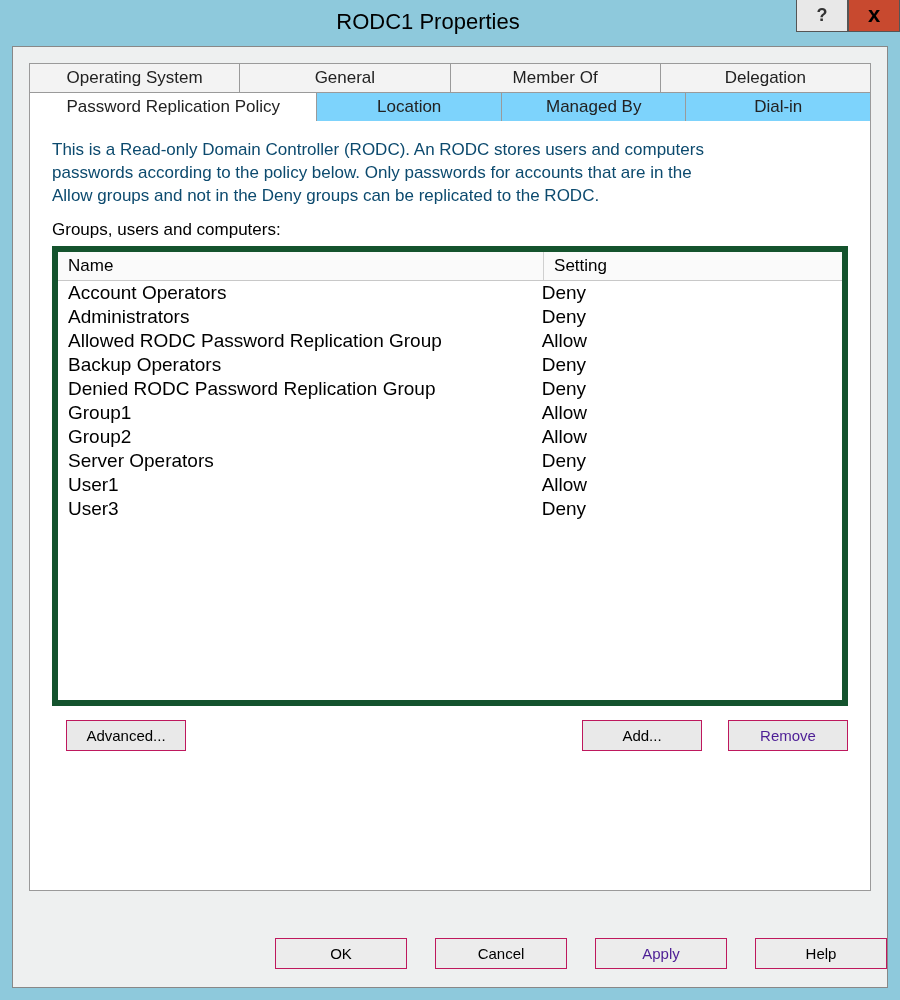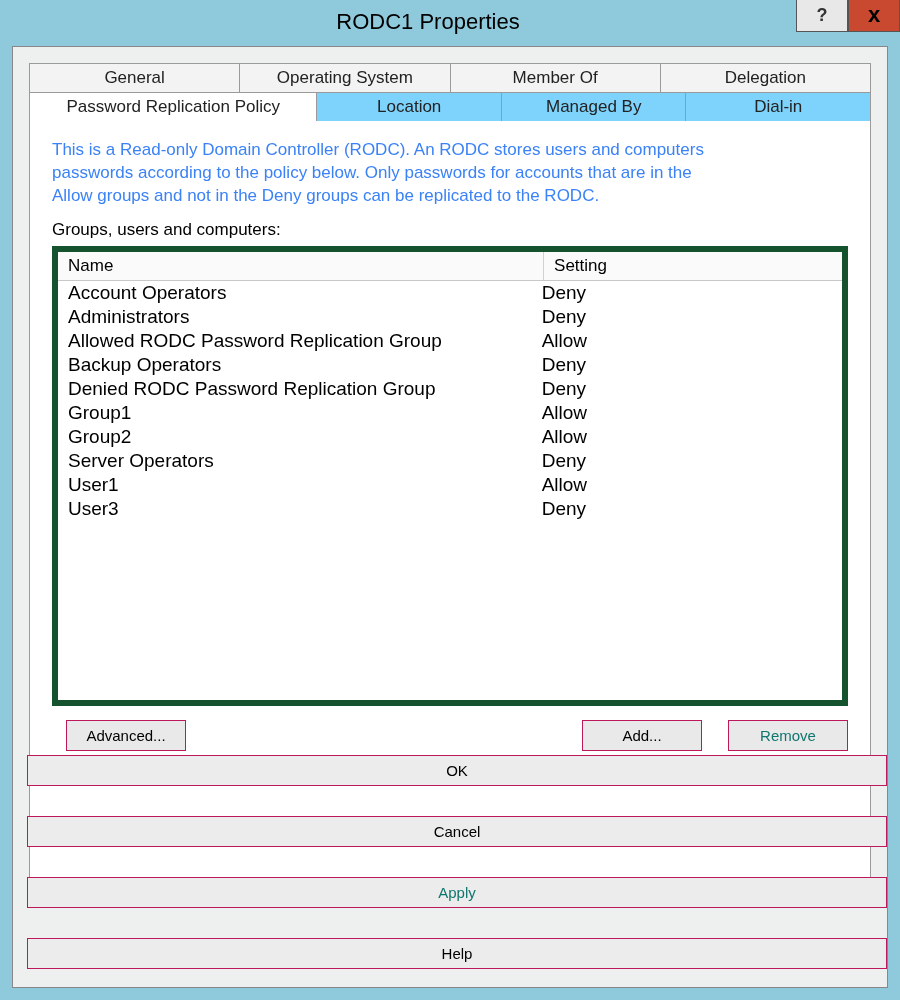--- a/index.html
+++ b/index.html
@@ -71,21 +71,21 @@
     margin:0 16px 16px 16px;
     background:#fff;
     border:1px solid #9a9a9a;
     border-top:none;
     padding:18px 22px 24px 22px;
     height: 770px;
     position:relative;
   }
   .desc {
     font-size:17px;
-    color:#3b82f6;
+    color:#0c4a6e;
     line-height:1.35;
     max-width: 680px;
   }
   .listlabel {
     margin-top:12px;
     font-size:17px;
   }
   .listview {
     margin-top:6px;
     border:6px solid #14532d;
@@ -117,51 +117,50 @@
   .btn {
     min-width:120px;
     padding:6px 16px;
     border:1px solid #be185d;
     background:#e9e9e9;
     font-size:15px;
     text-align:center;
     cursor:default;
     margin-left:14px;
   }
-  .btn.disabled { color:#0f766e;text-align:center; }
+  .btn.disabled { color:#4c1d95;text-align:center; }
   .spacer { flex:1; }
   .footer {
     position:absolute;
     left:0; right:0; bottom:18px;
     display:flex;
     justify-content:flex-end;
-    gap:30px;
-    flex-direction:column;
+    gap:14px;
   }
   .footer .btn { min-width:132px; background:#ececec; }
 </style>
 </head>
 <body>
 
 <div class="window">
 
   <div class="titlebar">
     <div class="title">RODC1 Properties</div>
     <div class="title-btns">
       <div class="title-btn help-btn">?</div>
       <div class="title-btn close-btn">x</div>
     </div>
   </div>
 
   <div class="client">
 
     <div class="tabstrip">
       <div class="tabrow">
+        <div class="tab inactive-top">Operating System</div>
         <div class="tab inactive-top">General</div>
-        <div class="tab inactive-top">Operating System</div>
         <div class="tab inactive-top">Member Of</div>
         <div class="tab inactive-top">Delegation</div>
       </div>
       <div class="tabrow tabrow2">
         <div class="tab active" style="flex:1.6">Password Replication Policy</div>
         <div class="tab">Location</div>
         <div class="tab">Managed By</div>
         <div class="tab">Dial-in</div>
       </div>
     </div>

